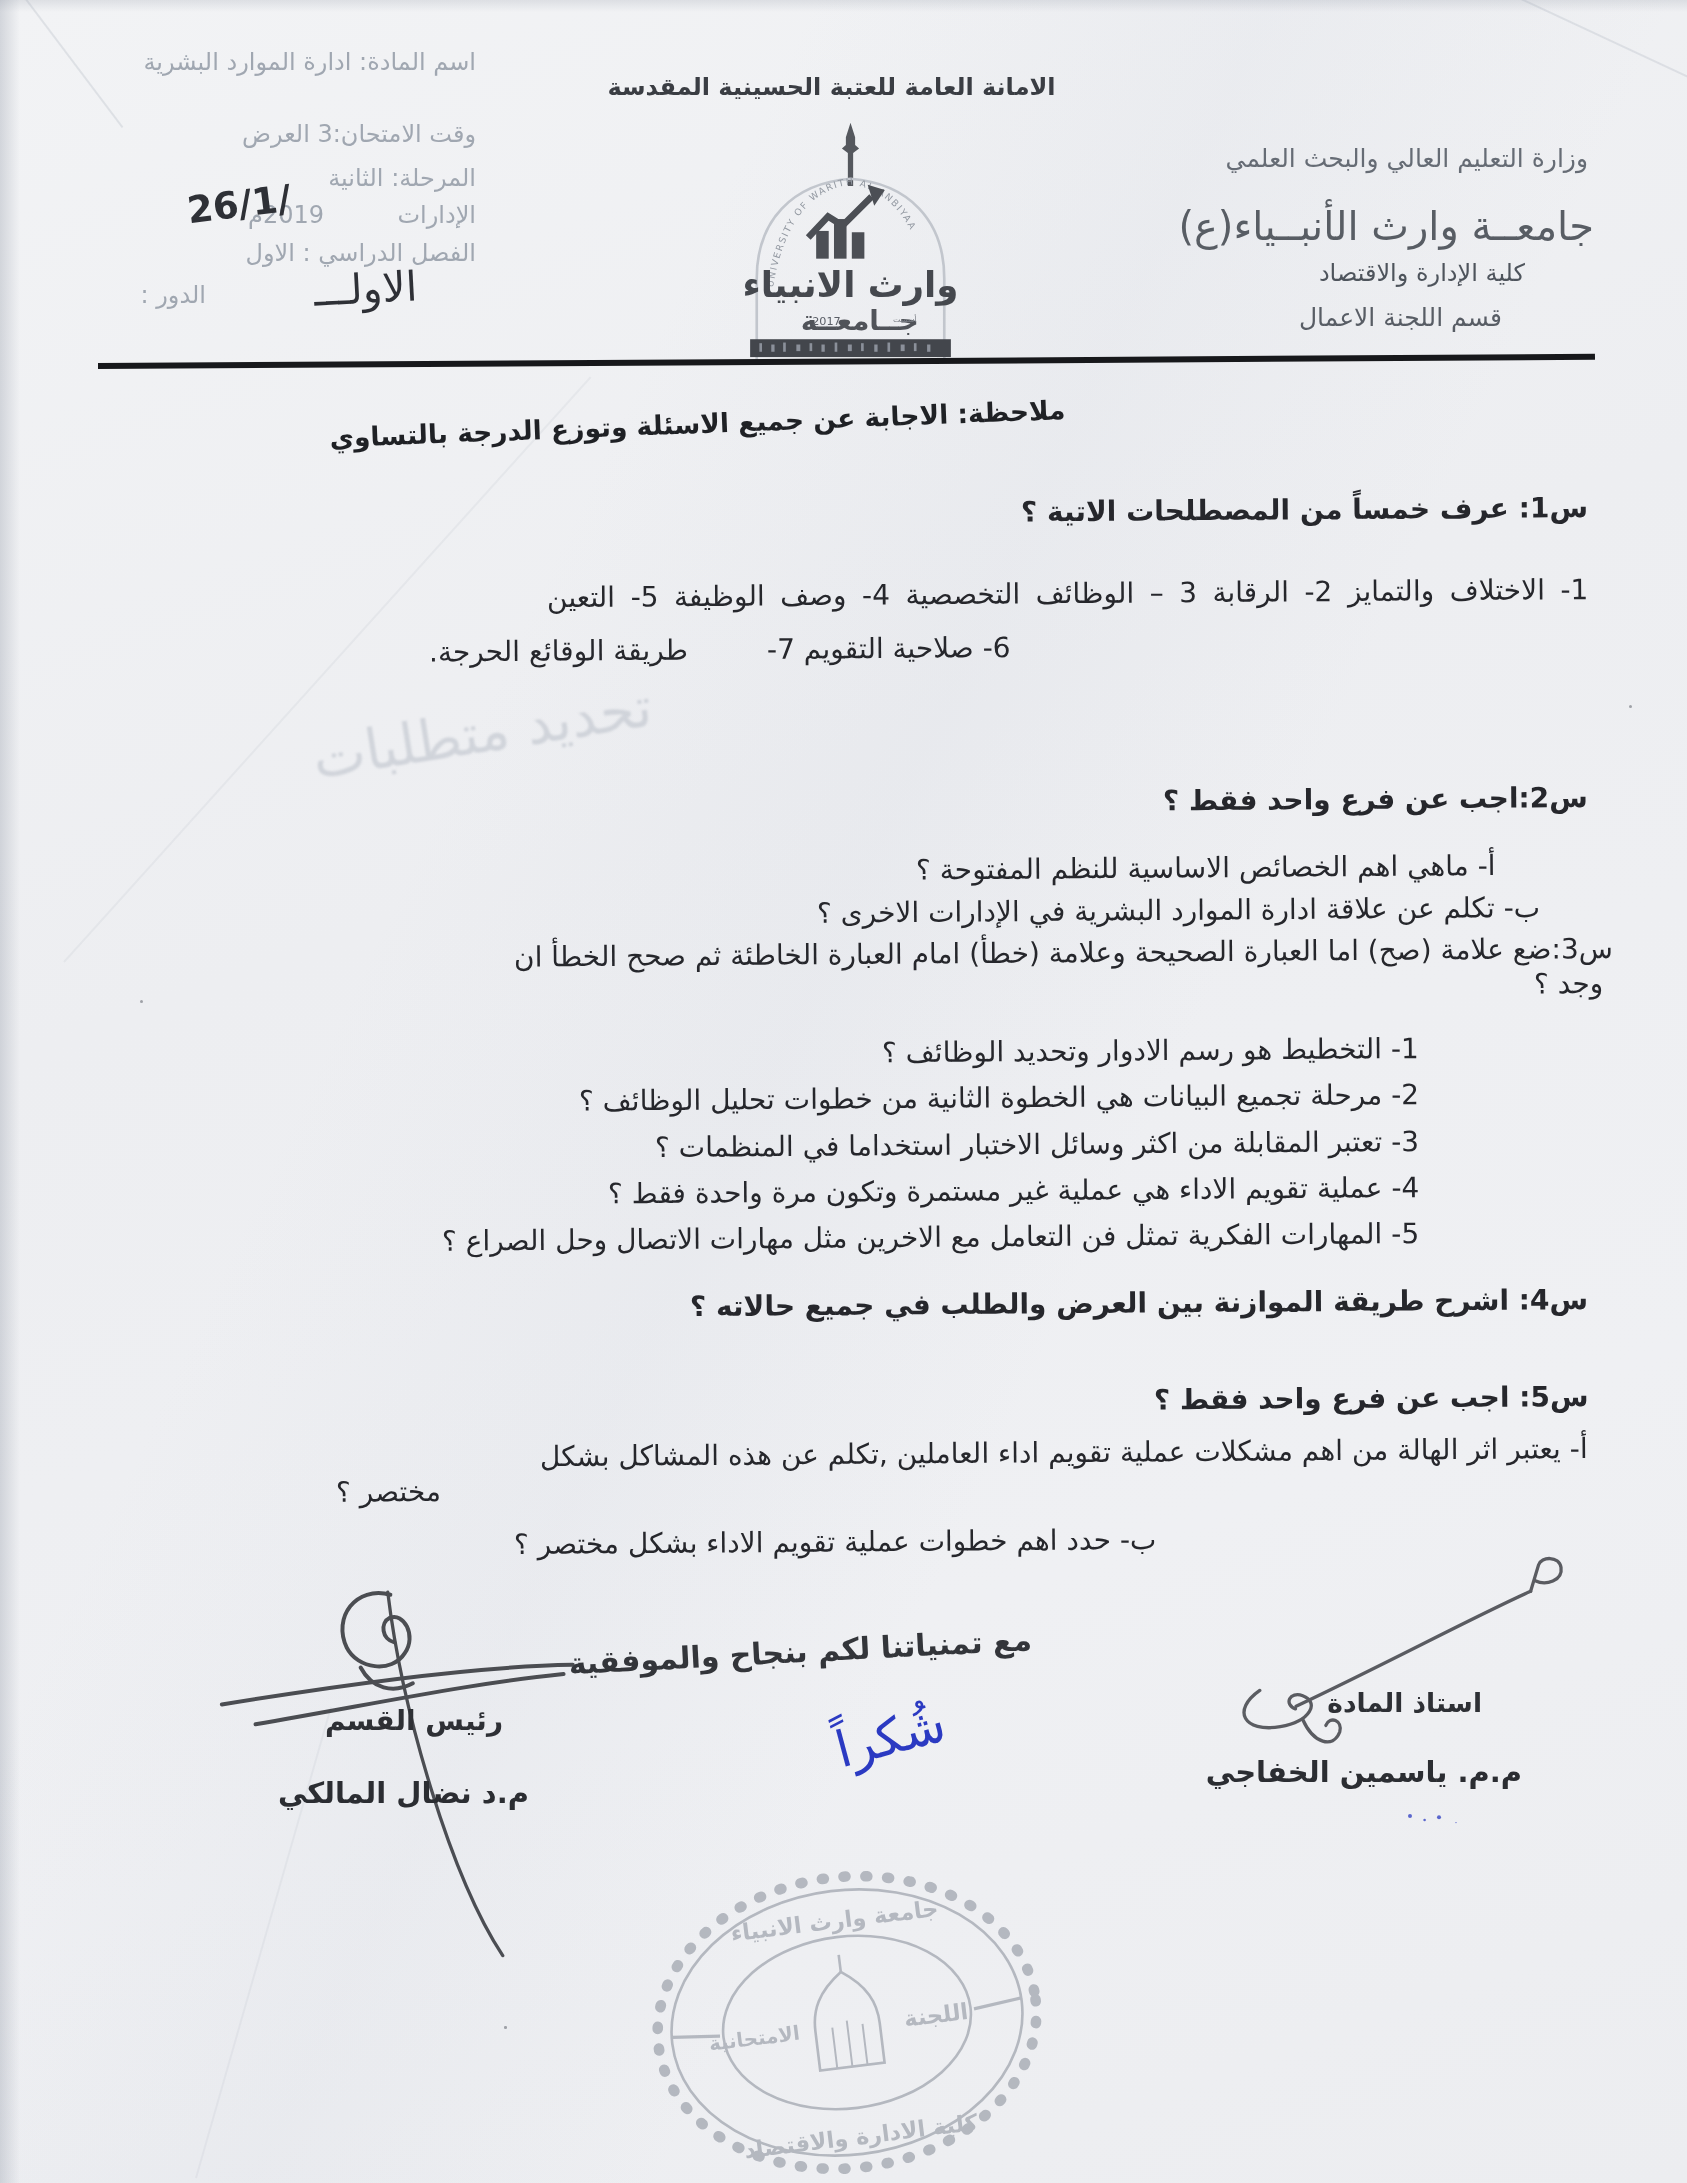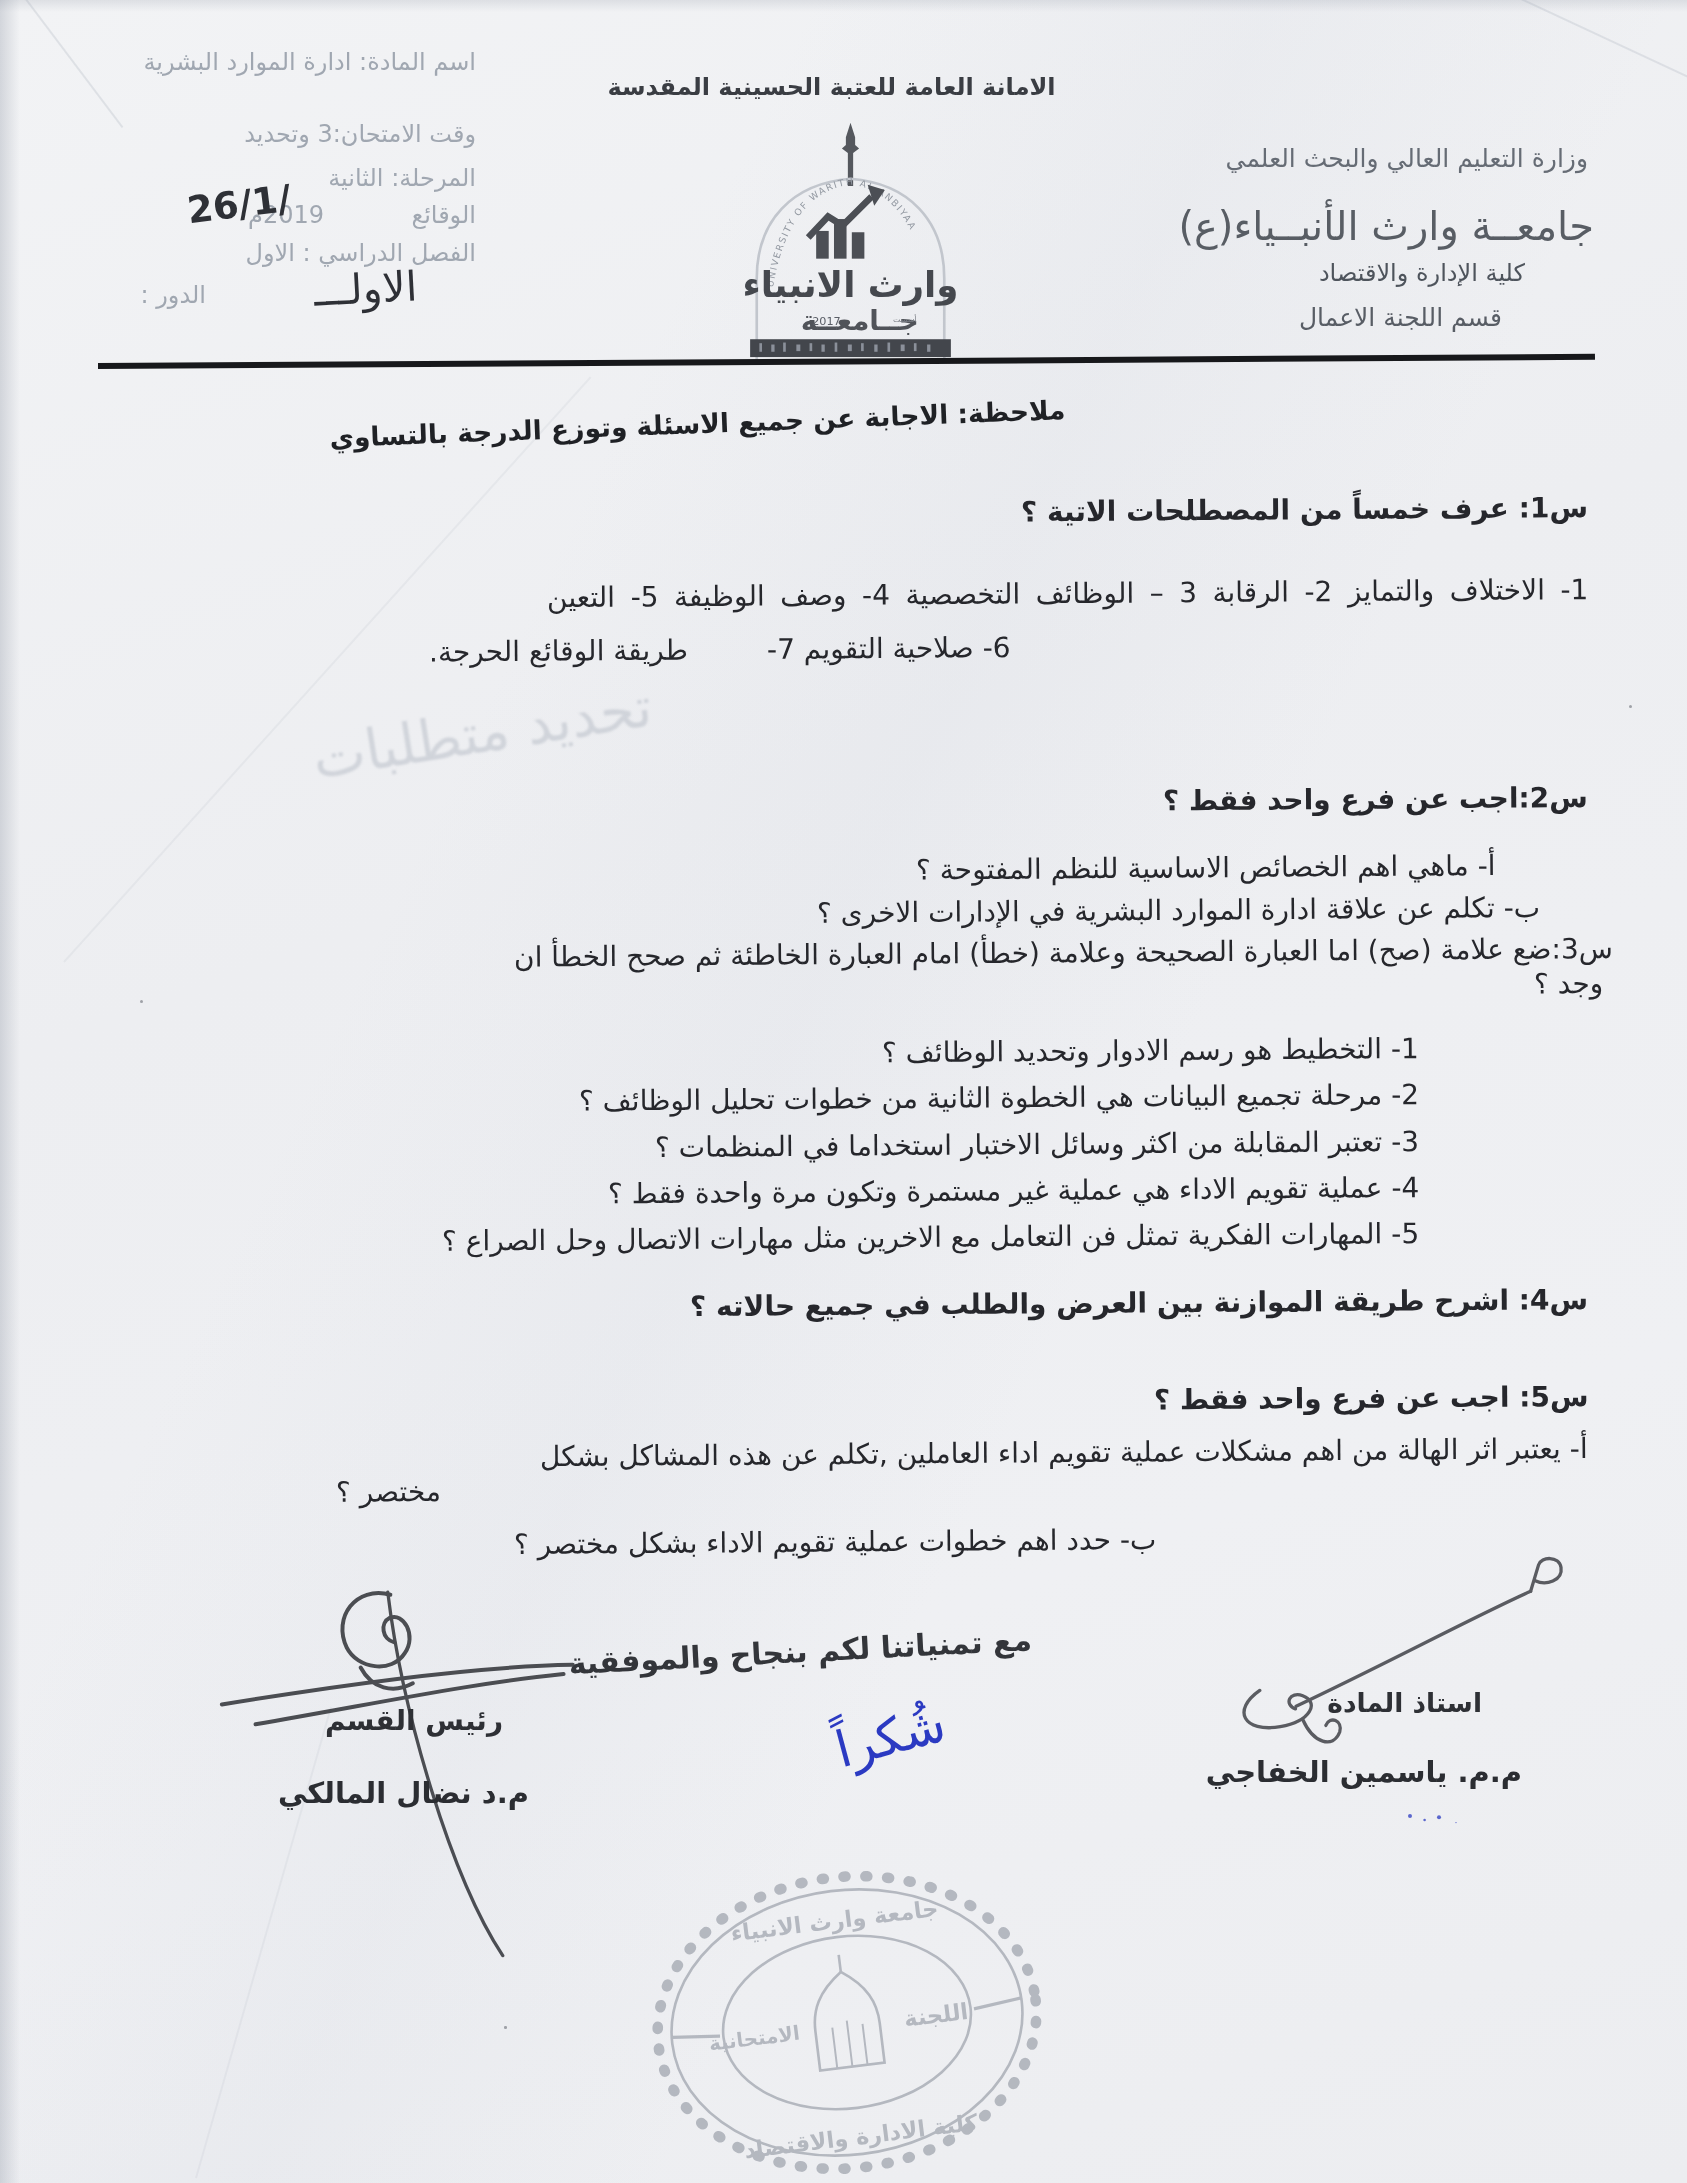--- a/index.html
+++ b/index.html
@@ -37,23 +37,23 @@
   <div id="edgeT"></div>
   <div class="crease" style="left:24px;top:-5.3px;width:165px;transform:rotate(53deg);transform-origin:left top;"></div>
   <div class="crease" style="left:1502px;top:-10.6px;width:225px;transform:rotate(25deg);transform-origin:left top;"></div>
   <div class="crease" style="left:64px;top:961px;width:787px;transform:rotate(-48deg);transform-origin:left center;opacity:.55;"></div>
   <div class="crease" style="left:196px;top:2177px;width:490px;transform:rotate(-74deg);transform-origin:left center;opacity:.5;"></div>
   <div class="speck" style="left:1629px;top:705px;"></div>
   <div class="speck" style="left:140px;top:1000px;"></div>
   <div class="speck" style="left:504px;top:2026px;width:2.6px;height:2.6px;"></div>
 
   <div class="abs ar faded" style="right:1211px;top:44px;width:357px;white-space:normal;text-align:right;font-size:24px;line-height:1.55;">اسم المادة: ادارة الموارد البشرية</div>
-  <div class="abs ar faded" style="right:1211px;top:120px;font-size:24px;">وقت الامتحان:3 وتحديد</div>
+  <div class="abs ar faded" style="right:1211px;top:120px;font-size:24px;">وقت الامتحان:3 العرض</div>
   <div class="abs ar faded" style="right:1211px;top:164px;font-size:24px;">المرحلة: الثانية</div>
-  <div class="abs ar faded" style="right:1211px;top:201px;font-size:24px;">الوقائع</div>
+  <div class="abs ar faded" style="right:1211px;top:201px;font-size:24px;">الإدارات</div>
   <div class="abs ar faded" style="right:1363px;top:201px;font-size:24px;letter-spacing:2.6px;">2019م</div>
   <div class="abs hand" dir="ltr" style="left:187px;top:183px;font-size:37px;font-weight:bold;transform:rotate(-7deg);font-family:'DejaVu Sans',sans-serif;">26/1/</div>
   <div class="abs ar faded" style="right:1211px;top:239px;font-size:24px;margin-left:29px;">الفصل الدراسي : الاول</div>
   <div class="abs ar faded" style="right:1481px;top:281px;font-size:24px;">الدور :</div>
   <div class="abs ar hand" style="right:1270px;top:265px;font-size:41px;transform:rotate(-3deg);letter-spacing:4px;">الاولـــ</div>
 
   <div class="abs ar" style="left:0;top:73px;width:1663px;text-align:center;font-size:24px;font-weight:bold;color:#3a3d43;">الامانة العامة للعتبة الحسينية المقدسة</div>
 
   <svg class="abs" style="left:718px;top:120px;" width="265" height="243" viewBox="0 0 400 368">
     <defs>

